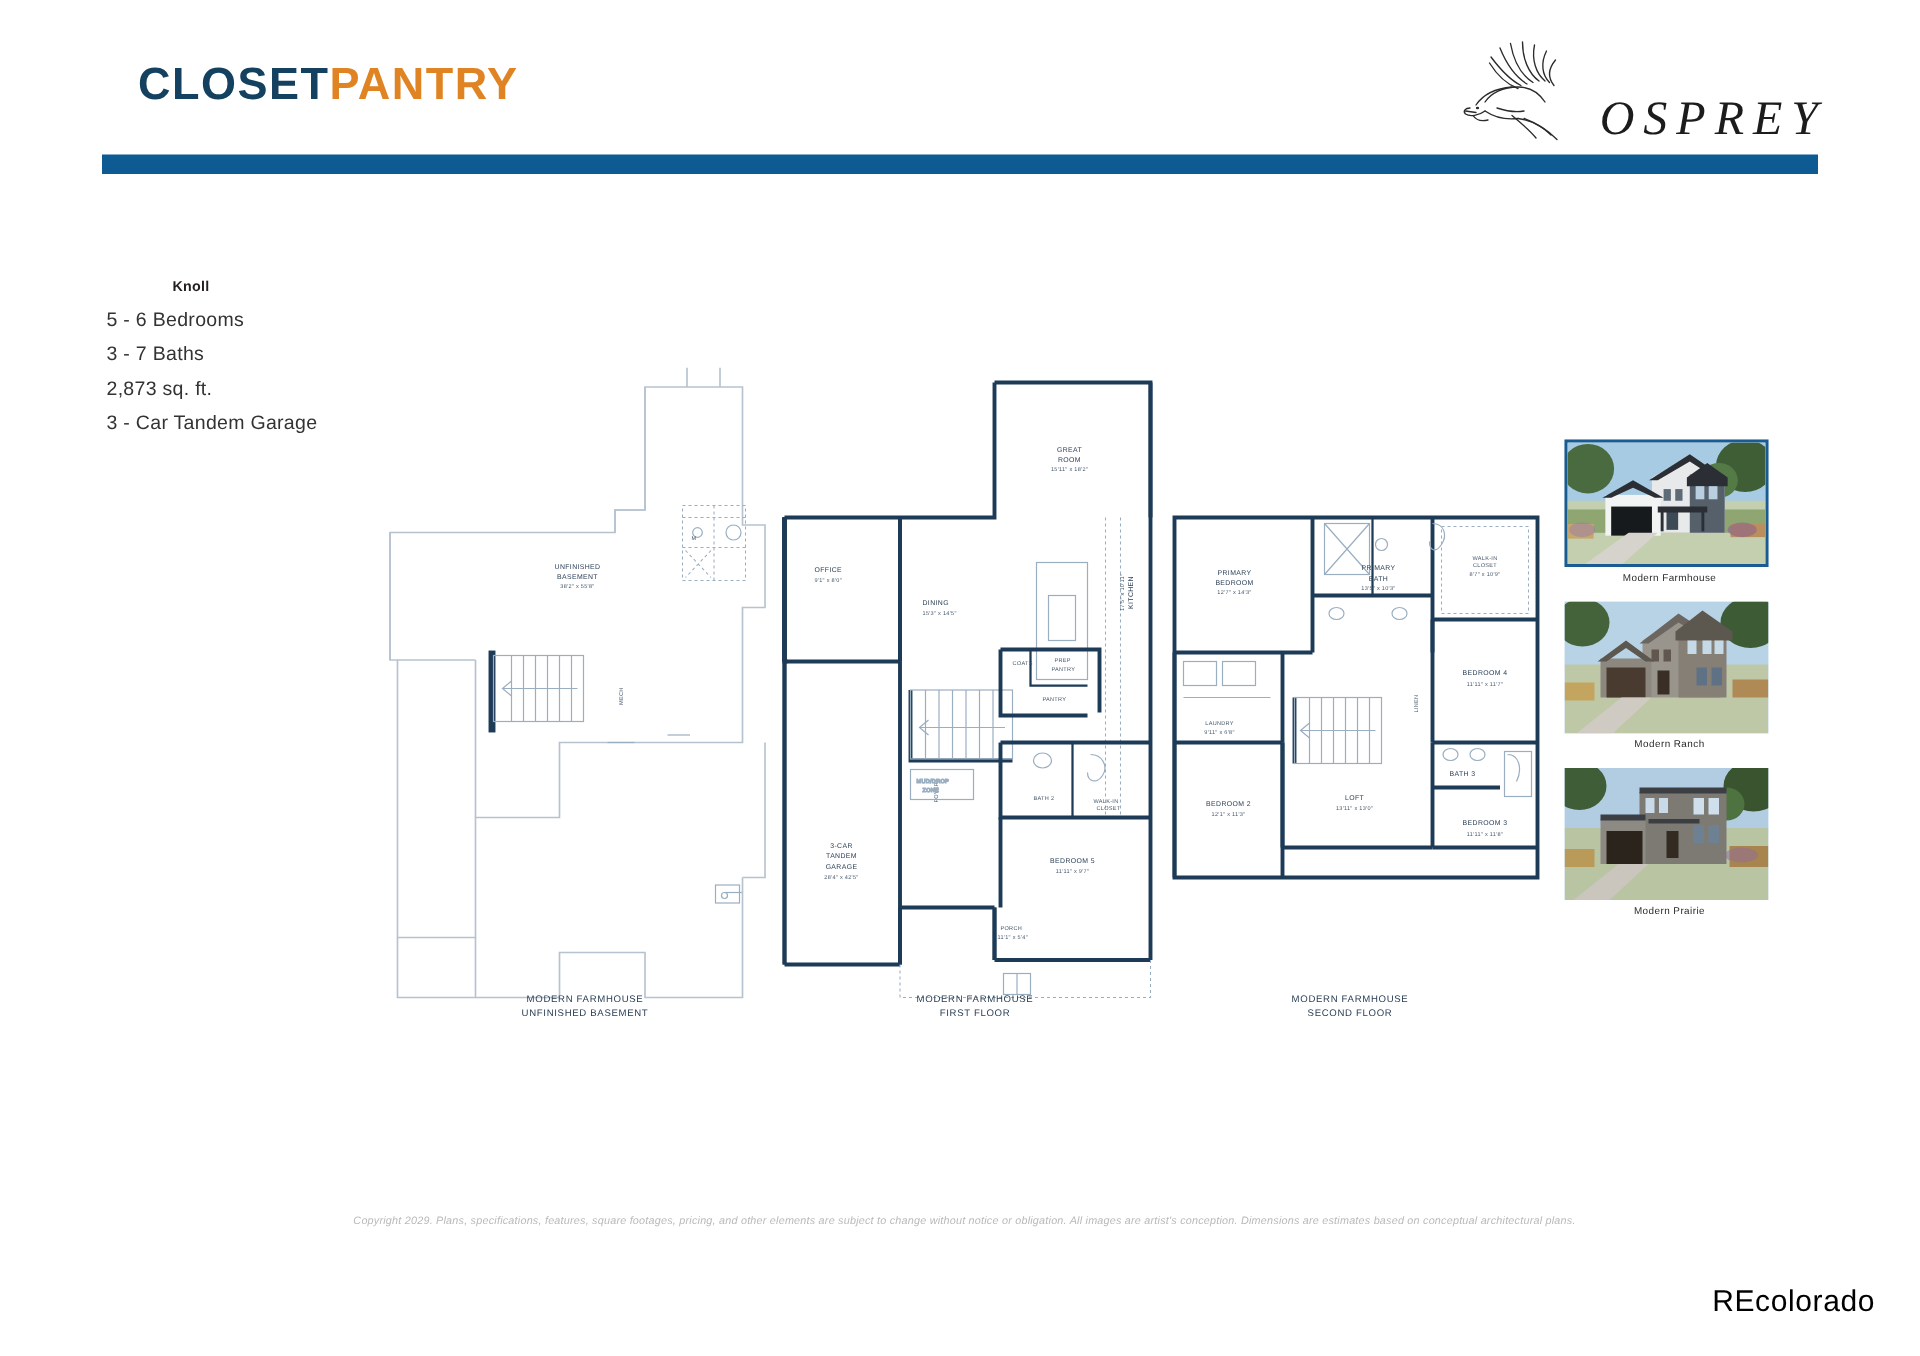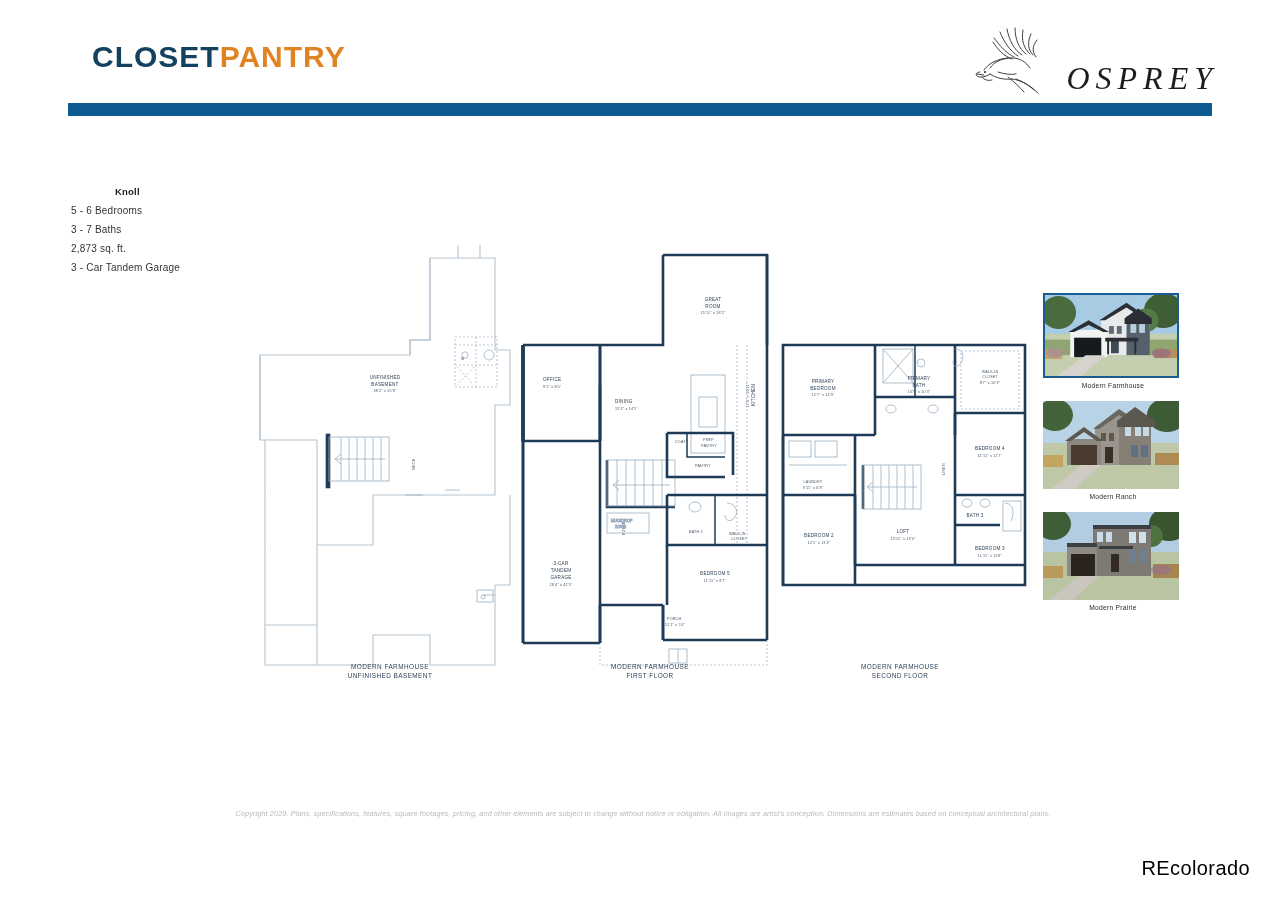--- a/index.html
+++ b/index.html
@@ -20,21 +20,21 @@
 
   .osprey{position:absolute;right:62px;top:22px;display:flex;align-items:flex-end;gap:6px;font-style:italic;}
   .osprey-word{font-family:"Liberation Serif", serif;font-size:32px;letter-spacing:6px;color:#1c1c1c;line-height:1;}
   .osprey svg{display:block;}
 
   .rule{position:absolute;left:68px;top:103px;width:1144px;height:13px;background:#0e5a93;}
 
   
   .summary{position:absolute;left:71px;top:186px;width:260px;}
   .summary .name{font-size:9.5px;font-weight:bold;color:#231f20;margin-bottom:8px;letter-spacing:.2px;padding-left:44px;}
-  .summary .line{font-size:10px;color:#333;margin-bottom:8px;letter-spacing:.2px;}
+  .summary .line{font-size:13px;color:#333;margin-bottom:8px;letter-spacing:.2px;}
 
   
   .plans{position:absolute;left:255px;top:245px;width:790px;height:450px;}
   .plans svg{display:block;}
 
   .plan-caption{position:absolute;text-align:center;font-size:6.4px;line-height:1.45;color:#2a3f55;letter-spacing:.45px;}
   #cap-basement{left:300px;top:662px;width:180px;}
   #cap-first{left:565px;top:662px;width:170px;}
   #cap-second{left:810px;top:662px;width:180px;}
 

